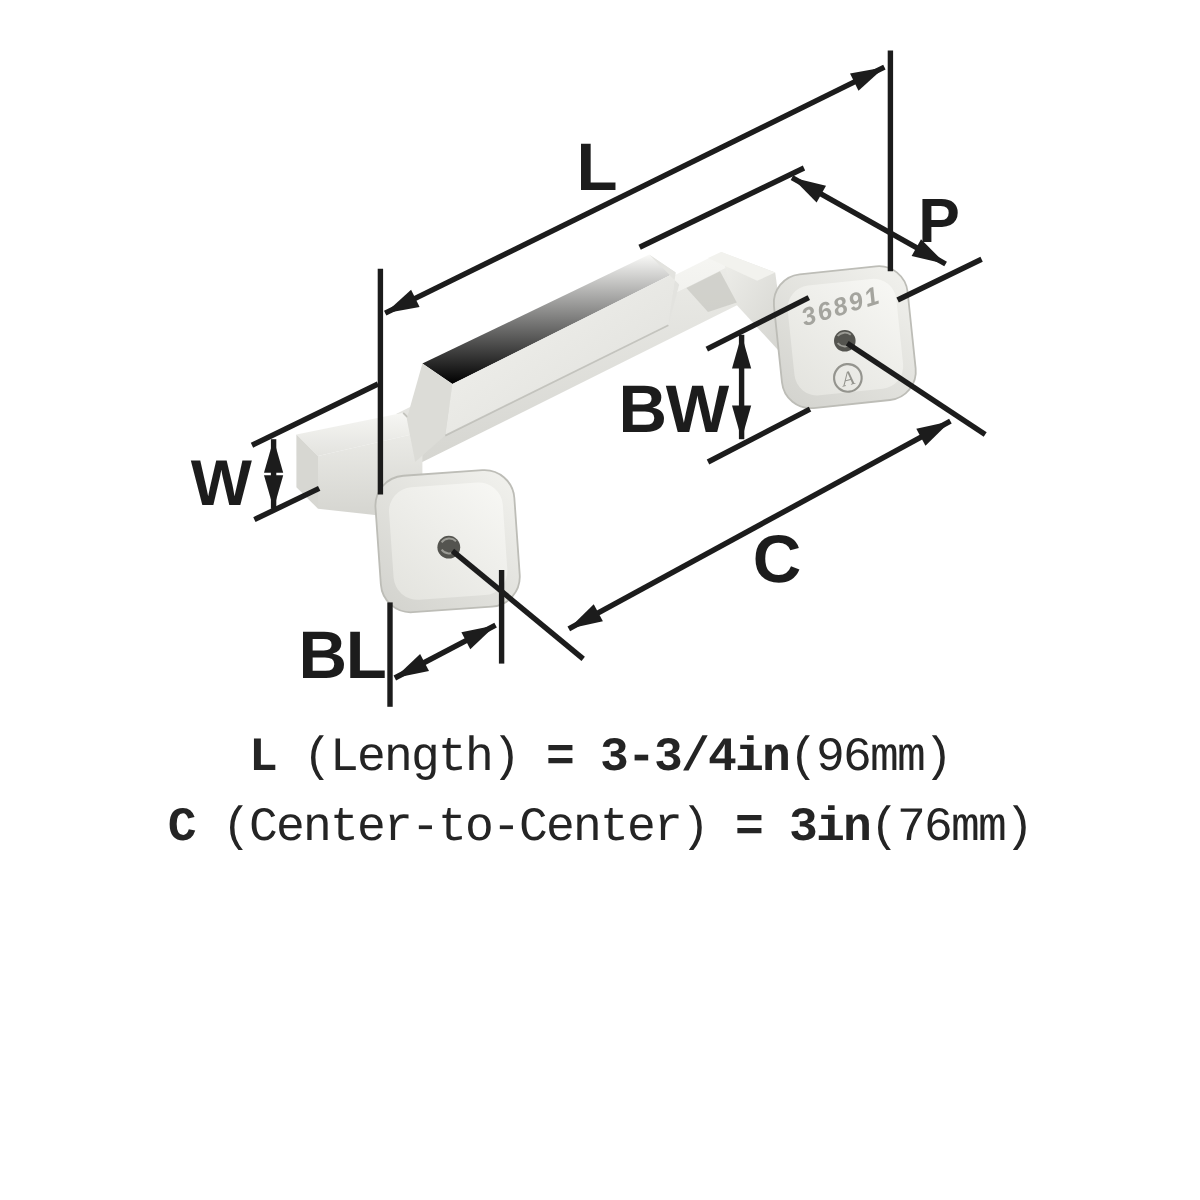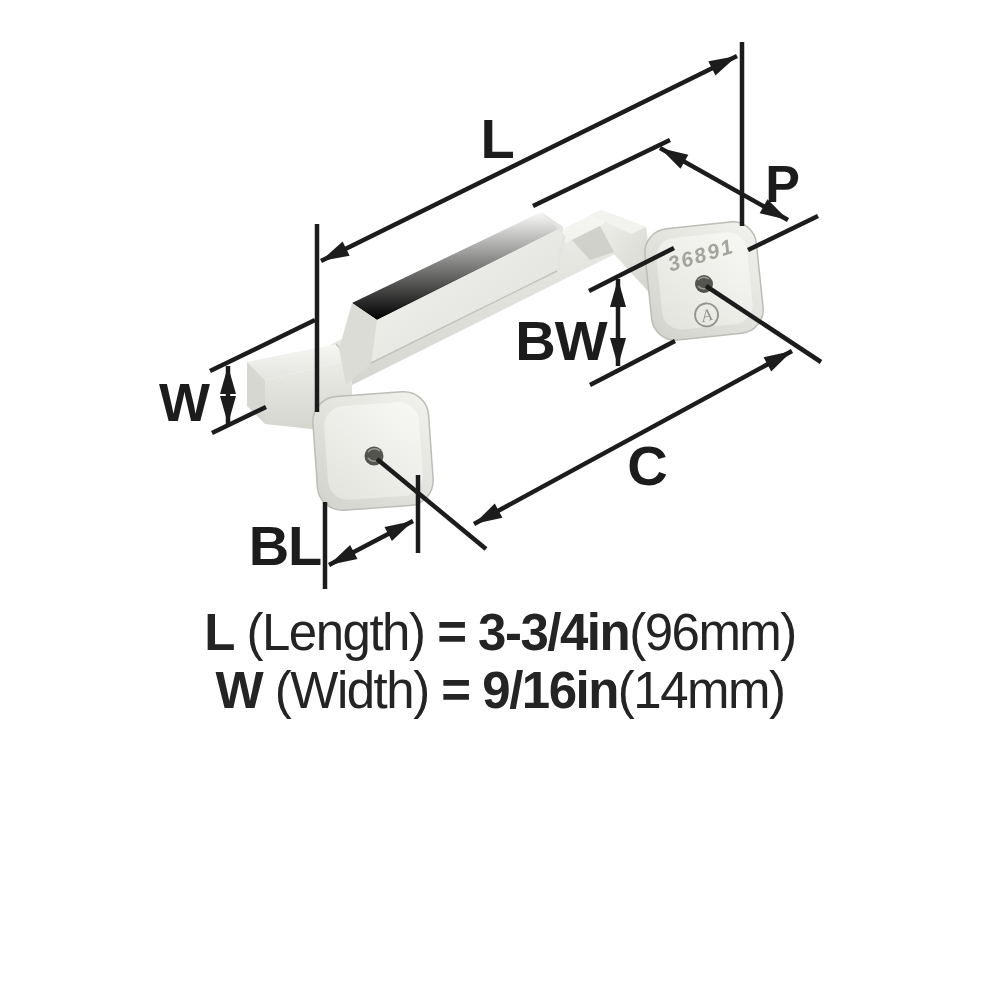--- a/index.html
+++ b/index.html
@@ -2,21 +2,21 @@
 <html><head>
 <meta charset="utf-8">
 <style>
   html,body{margin:0;padding:0;background:#ffffff;}
   .page{position:relative;width:1000px;height:1000px;background:#ffffff;overflow:hidden;
         font-family:"Liberation Sans", sans-serif;}
   .stage{position:absolute;top:0;left:0;width:1000px;height:605px;}
   .stage svg{display:block;width:1000px;height:605px;}
   .dim-label{font-family:"Liberation Sans", sans-serif;font-weight:800;fill:#1c1c1c;letter-spacing:-1px;}
   .legend{position:absolute;top:604px;left:0;width:1000px;text-align:center;color:#242424;}
-  .legend-row{height:58px;line-height:58px;font-size:51px;letter-spacing:-1.5px;white-space:nowrap;}
+  .legend-row{height:58px;line-height:58px;font-size:40px;letter-spacing:-1.5px;white-space:nowrap;font-family:Liberation Mono, monospace;}
   .lg-b{font-weight:700;}
   .lg-r{font-weight:400;}
   .engrave{font-family:"Liberation Sans", sans-serif;font-style:italic;font-weight:600;
            fill:#a4a49e;letter-spacing:2px;}
   .logo-a{font-family:"Liberation Serif", serif;font-style:italic;fill:#94948e;}
 </style>
 </head>
 <body>
 
 <div class="page">
@@ -134,20 +134,20 @@
   </div>
 
   <div class="legend">
     <div class="legend-row">
       <span class="lg-b">L</span>
       <span class="lg-r">(Length)</span>
       <span class="lg-b">=</span>
       <span class="lg-b">3-3/4in</span><span class="lg-r">(96mm)</span>
     </div>
     <div class="legend-row">
-      <span class="lg-b">W</span>
-      <span class="lg-r">(Width)</span>
+      <span class="lg-b">C</span>
+      <span class="lg-r">(Center-to-Center)</span>
       <span class="lg-b">=</span>
-      <span class="lg-b">9/16in</span><span class="lg-r">(14mm)</span>
+      <span class="lg-b">3in</span><span class="lg-r">(76mm)</span>
     </div>
   </div>
 
 </div>
 
 </body></html>

